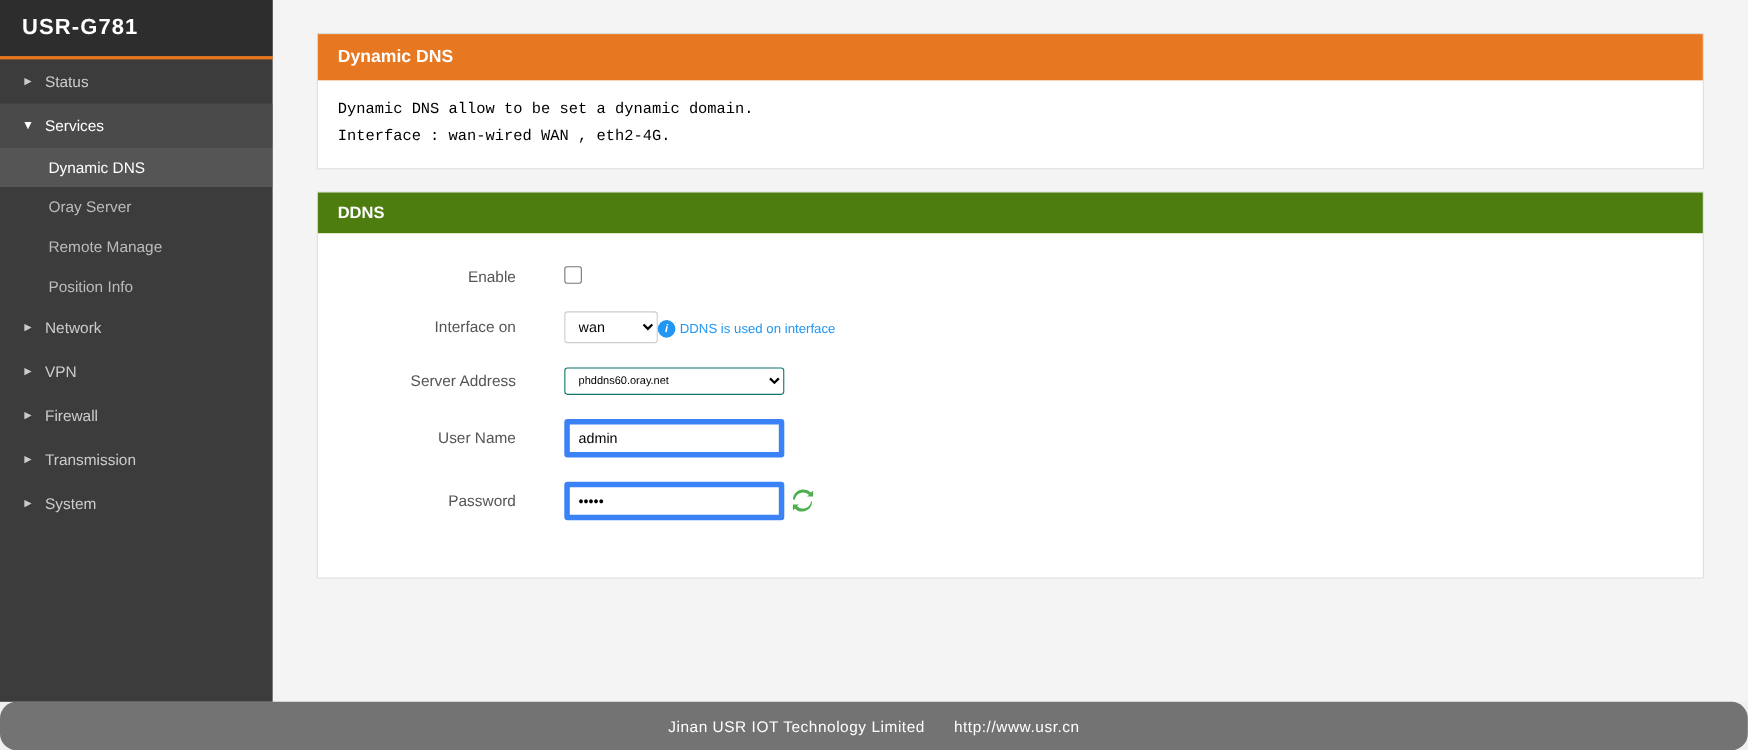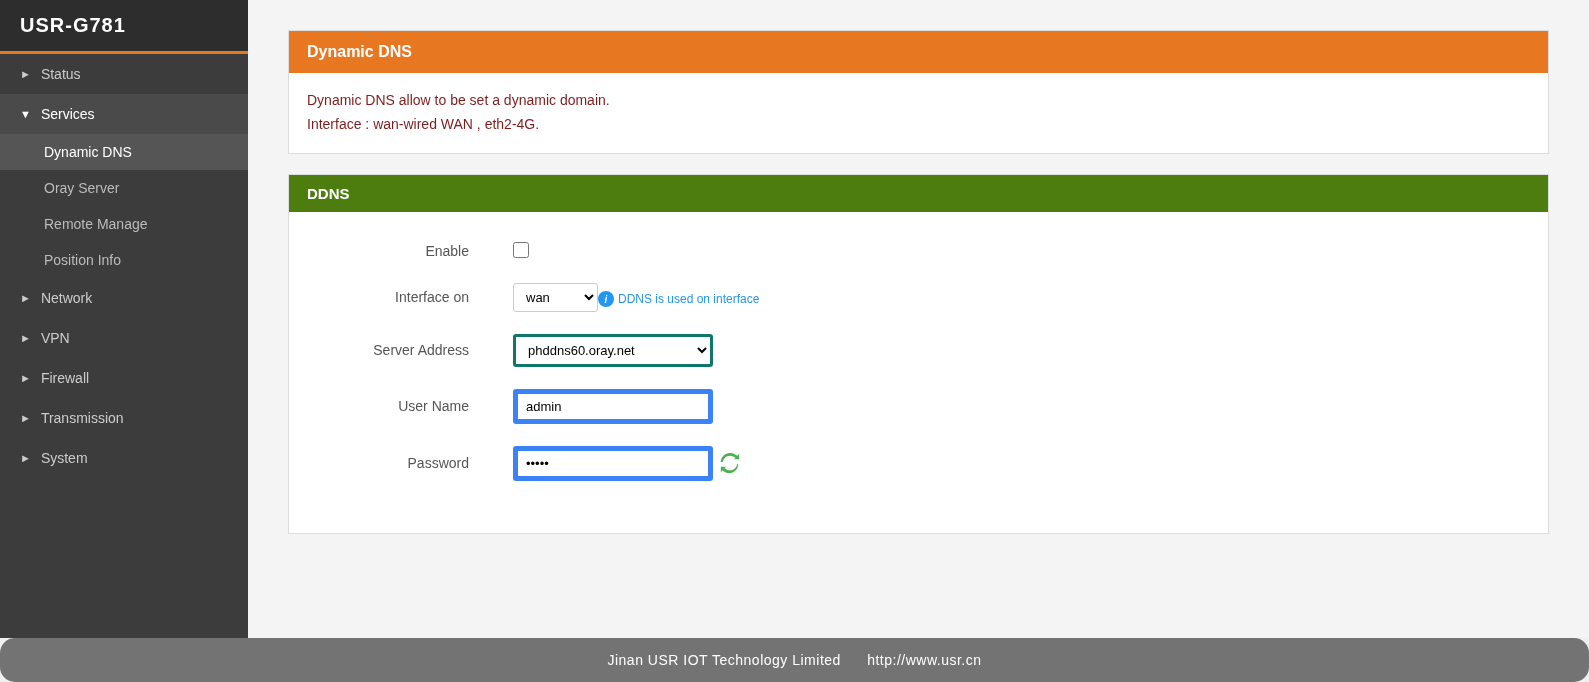--- a/index.html
+++ b/index.html
@@ -17,21 +17,21 @@
     .sidebar-item.active { background: #4a4a4a; color: #fff; }
     .sidebar-sub-item { padding: 10px 20px 10px 44px; cursor: pointer; color: #bbb; font-size: 14px; }
     .sidebar-sub-item.active { color: #fff; background: #555; }
 
     
     .content { flex: 1; padding: 30px 40px; background: #f4f4f4; }
 
     
     .dns-card { background: #fff; border: 1px solid #ddd; margin-bottom: 20px; }
     .dns-card-header { background: #e87722; color: #fff; padding: 12px 18px; font-size: 16px; font-weight: bold; }
-    .dns-card-body { padding: 16px 18px; font-size: 14px; color: #7f1d1d; line-height: 1.7; }
+    .dns-card-body { padding: 16px 18px; font-size: 14px; color: #000000; line-height: 1.7; font-family: Liberation Mono, monospace; }
 
     
     .ddns-section { background: #fff; border: 1px solid #ddd; }
     .ddns-section-header { background: #4d7c0f; color: #fff; padding: 10px 18px; font-size: 15px; font-weight: bold; }
     .ddns-section-body { padding: 30px 40px; }
 
     
     .form-row { display: flex; align-items: center; margin-bottom: 22px; gap: 24px; }
     .form-label { width: 160px; text-align: right; padding-right: 20px; color: #555; font-size: 14px; }
     .form-control { }
@@ -40,21 +40,21 @@
     .enable-checkbox { width: 16px; height: 16px; cursor: pointer; }
 
     
     .form-select { padding: 5px 8px; border: 1px solid #ccc; border-radius: 3px; background: #fff; font-size: 13px; cursor: pointer; min-width: 80px; }
 
     
     .info-text { font-size: 12px; color: #2196F3; margin-top: 4px; display: flex; align-items: center; gap: 4px; }
     .info-icon { display: inline-flex; align-items: center; justify-content: center; width: 16px; height: 16px; background: #2196F3; color: #fff; border-radius: 50%; font-size: 10px; font-style: italic; font-weight: bold; flex-shrink: 0; }
 
     
-    .server-select { padding: 5px 8px; border: 3px solid #0f766e; border-radius: 3px; background: #fff; font-size: 13px; cursor: pointer; min-width: 200px; }
+    .server-select { padding: 5px 8px; border: 1px solid #0f766e; border-radius: 3px; background: #fff; font-size: 10px; cursor: pointer; min-width: 200px; }
 
     
     .form-input { padding: 5px 8px; border: 5px solid #3b82f6; border-radius: 3px; font-size: 13px; width: 200px; }
 
     
     .password-wrapper { display: flex; align-items: center; gap: 6px; }
     .refresh-icon { width: 22px; height: 22px; cursor: pointer; }
 
     
     .save-btn { background: #2196F3; color: #fff; border: none; padding: 9px 22px; border-radius: 4px; cursor: pointer; font-size: 14px; }

